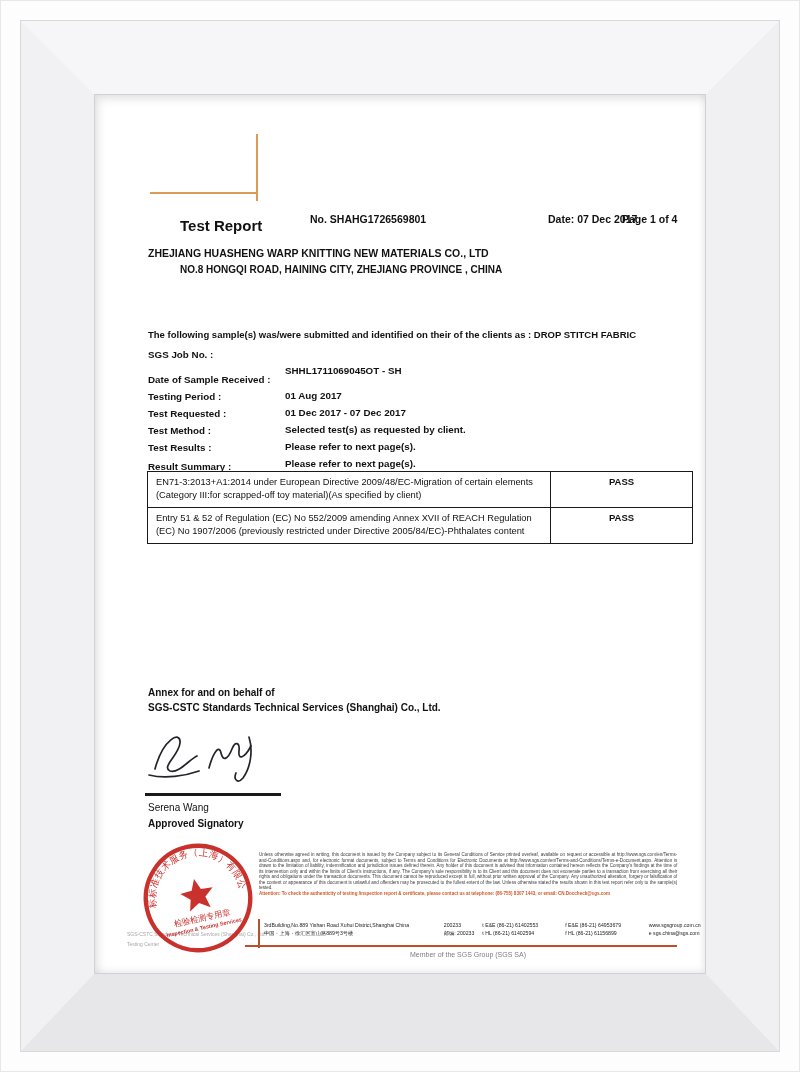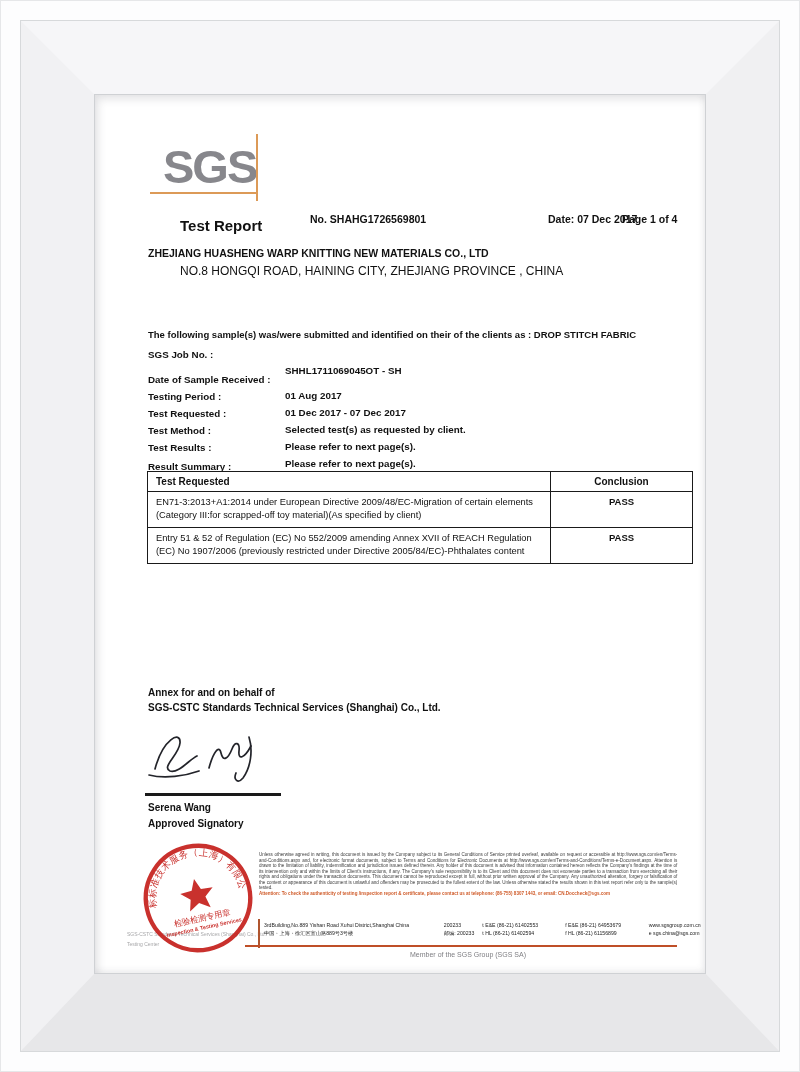--- a/index.html
+++ b/index.html
@@ -27,21 +27,21 @@
   .sgs-logo { left:68px; top:44px; font-size:47px; font-weight:700; color:#87878c; letter-spacing:-2px; }
   .logo-vline { left:161px; top:39px; width:2px; height:67px; background:#dc9a57; }
   .logo-hline { left:55px; top:97px; width:107px; height:2px; background:#dc9a57; }
 
   
   .doc-title { left:53px; top:122px; font-size:15px; font-weight:700; color:#111;margin-left:32px; }
   .hdr { top:118px; font-size:10.5px; font-weight:600; color:#111; }
   .hdr-no { left:215px; } .hdr-date { left:413px;margin-left:40px; } .hdr-page { left:527px; }
 
   .client-name { left:53px; top:152px; font-size:10.5px; font-weight:600; color:#111; }
-  .client-addr { left:53px; top:169px; font-size:12px; font-weight:400; color:#111;padding-left:32px; }
+  .client-addr { left:53px; top:169px; font-size:10px; font-weight:700; color:#111;padding-left:32px; }
 
   .intro { left:53px; top:234px; font-size:9.5px; font-weight:600; color:#111; }
 
   .frow { font-size:9.8px; font-weight:600; color:#111; left:53px; width:540px; }
   .frow .flabel { position:absolute; left:0; }
   .frow .fvalue { position:absolute; left:137px;margin-top:16px; }
   .f0{top:254px}.f1{top:279px}.f2{top:296px}.f3{top:313px}.f4{top:330px}.f5{top:347px}
   .result-label { left:53px; top:366px; font-size:9.8px; font-weight:600; color:#111; }
 
   
@@ -50,21 +50,21 @@
   .rtable th { padding:4px 8px; text-align:left; font-weight:700; font-size:10px; }
   .rtable td.test { padding:4px 8px; line-height:1.45; font-weight:500; }
   .rtable td.pass, .rtable th.conc { width:142px; text-align:center; font-weight:600; }
   .rtable td.pass { padding-top:4px; font-size:9.5px; }
 
   
   .sig1 { left:53px; top:592px; font-size:10px; font-weight:600; color:#111; }
   .sig2 { left:53px; top:607px; font-size:10px; font-weight:600; color:#111; }
   .sig-svg { left:48px; top:630px; }
   .sig-line { left:50px; top:698px; width:136px; height:2.5px; background:#1a1a1a; }
-  .sig-name { left:53px; top:707px; font-size:10px; font-weight:700; color:#111; }
+  .sig-name { left:53px; top:707px; font-size:10px; font-weight:400; color:#111; }
   .sig-role { left:53px; top:723px; font-size:10px; font-weight:600; color:#111; }
 
   
   .stamp-overlay { left:32px; top:835px; width:200px; font-size:5px; color:#a7a7a9; z-index:1; line-height:1.9; }
   .stamp { left:45px; top:745px; width:116px; height:116px; transform:rotate(-12deg); z-index:2; opacity:.92; }
 
   
   .fineprint { left:164px; top:757px; width:418px; z-index:3; }
   .fineprint .scaler { transform:scale(.72); transform-origin:0 0; width:581px; }
   .disclaimer { font-size:6.3px; line-height:1.2; color:#3c3c3c; text-align:justify; font-weight:500; }
@@ -82,21 +82,20 @@
 </style>
 </head>
 <body>
 
 <div class="frame-outer">
   <div class="frame-bevel"></div>
 </div>
 
 <div class="page">
 
-  <div class="abs sgs-logo">SGS</div>
   <div class="abs logo-vline"></div>
   <div class="abs logo-hline"></div>
 
   <div class="abs doc-title">Test Report</div>
   <div class="abs hdr hdr-no">No. SHAHG1726569801</div>
   <div class="abs hdr hdr-date">Date: 07 Dec 2017</div>
   <div class="abs hdr hdr-page">Page 1 of 4</div>
 
   <div class="abs client-name">ZHEJIANG HUASHENG WARP KNITTING NEW MATERIALS CO., LTD</div>
   <div class="abs client-addr">NO.8 HONGQI ROAD, HAINING CITY, ZHEJIANG PROVINCE , CHINA</div>
@@ -125,24 +124,20 @@
     </div>
   <div class="abs frow f5">
       <span class="flabel">Test Results :</span>
       <span class="fvalue">Please refer to next page(s).</span>
     </div>
 
   <div class="abs result-label">Result Summary :</div>
 
   <table class="abs rtable">
     <tbody>
-        <tr>
-      <th>Test Requested</th>
-      <th class="conc">Conclusion</th>
-    </tr>
     <tr>
       <td class="test">EN71-3:2013+A1:2014 under European Directive 2009/48/EC-Migration of certain elements (Category III:for scrapped-off toy material)(As specified by client)</td>
       <td class="pass">PASS</td>
     </tr>
     <tr>
       <td class="test">Entry 51 &amp; 52 of Regulation (EC) No 552/2009 amending Annex XVII of REACH Regulation (EC) No 1907/2006 (previously restricted under Directive 2005/84/EC)-Phthalates content</td>
       <td class="pass">PASS</td>
     </tr>
   </tbody>
     </table>

